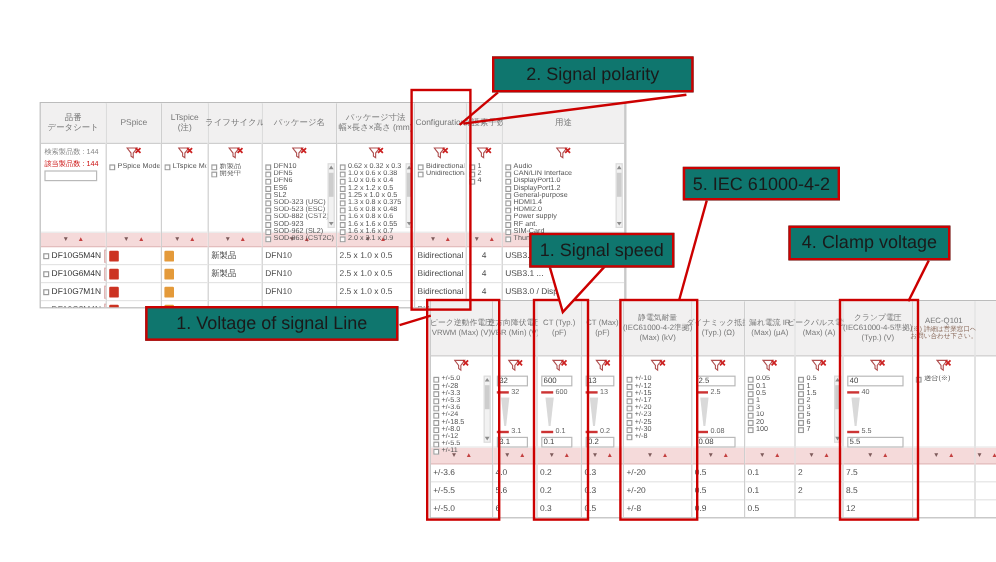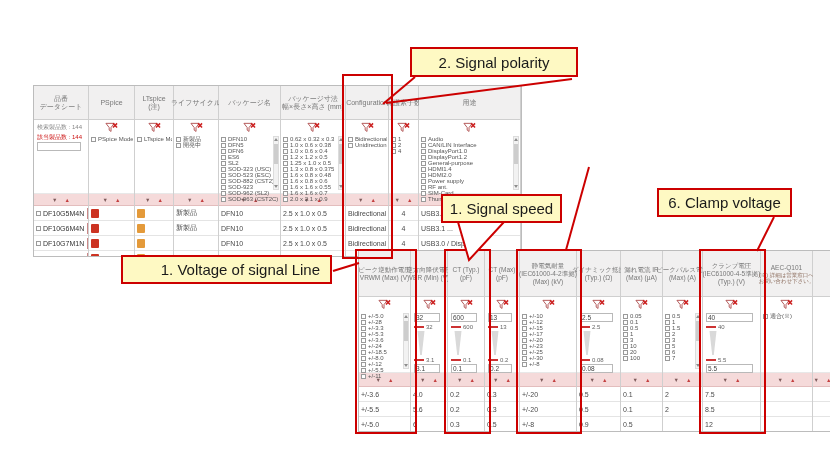--- a/index.html
+++ b/index.html
@@ -44,23 +44,23 @@
   .sa{font-size:5.5px;color:#c44040;cursor:pointer;}
   .td{flex:none;height:15px;border-bottom:1px solid #e4e4e4;display:flex;align-items:center;
       padding:0 2px;font-size:7px;color:#4a4a4a;white-space:nowrap;overflow:hidden;gap:2px;box-sizing:border-box;}
   .pn{color:#333;}
   .dsic{width:7px;height:9px;border:1px solid #c88;background:#fff;flex:none;margin-left:1px;position:relative;}
   .dsic::after{content:'';position:absolute;left:1px;right:1px;top:2px;border-top:1px solid #c88;box-shadow:0 2px 0 #c88,0 4px 0 #c88;}
   .spic{width:8px;height:9px;background:#cc3322;border-radius:1px;flex:none;}
   .ltic{width:8px;height:9px;background:#e49a3a;border-radius:1px;flex:none;}
   .hibox{position:absolute;border:2px solid #cc0000;z-index:5;pointer-events:none;}
   #leader-svg{position:absolute;left:0;top:0;z-index:6;pointer-events:none;}
-  .ann{position:absolute;background:#fef9c3;border:2px solid #cc0000;color:#1a1a1a;font-size:15px;
+  .ann{position:absolute;background:#0f766e;border:2px solid #cc0000;color:#1a1a1a;font-size:15px;
        display:flex;align-items:center;justify-content:center;white-space:nowrap;z-index:7;padding:0 10px;box-sizing:border-box;}
-  .ann1{left:121px;top:255px;width:211px;height:29px;justify-content:flex-end;}
+  .ann1{left:121px;top:255px;width:211px;height:29px;}
   .ann2{left:410px;top:47px;width:168px;height:30px;}
   .ann3{left:441px;top:194px;width:121px;height:29px;}
   .ann4{left:657px;top:188px;width:135px;height:29px;}
   .ann5{left:569px;top:139px;width:131px;height:28px;}
 </style>
 </head>
 <body>
 
 <div class="canvas">
 
@@ -1058,15 +1058,18 @@
   <div class="ann ann1">
       <span>1. Voltage of signal Line</span>
     </div>
   <div class="ann ann2">
       <span>2. Signal polarity</span>
     </div>
   <div class="ann ann3">
       <span>1. Signal speed</span>
     </div>
   <div class="ann ann4">
-      <span>6. Clamp voltage</span>
+      <span>4. Clamp voltage</span>
+    </div>
+  <div class="ann ann5">
+      <span>5. IEC 61000-4-2</span>
     </div>
 </div>
 
 </body></html>

